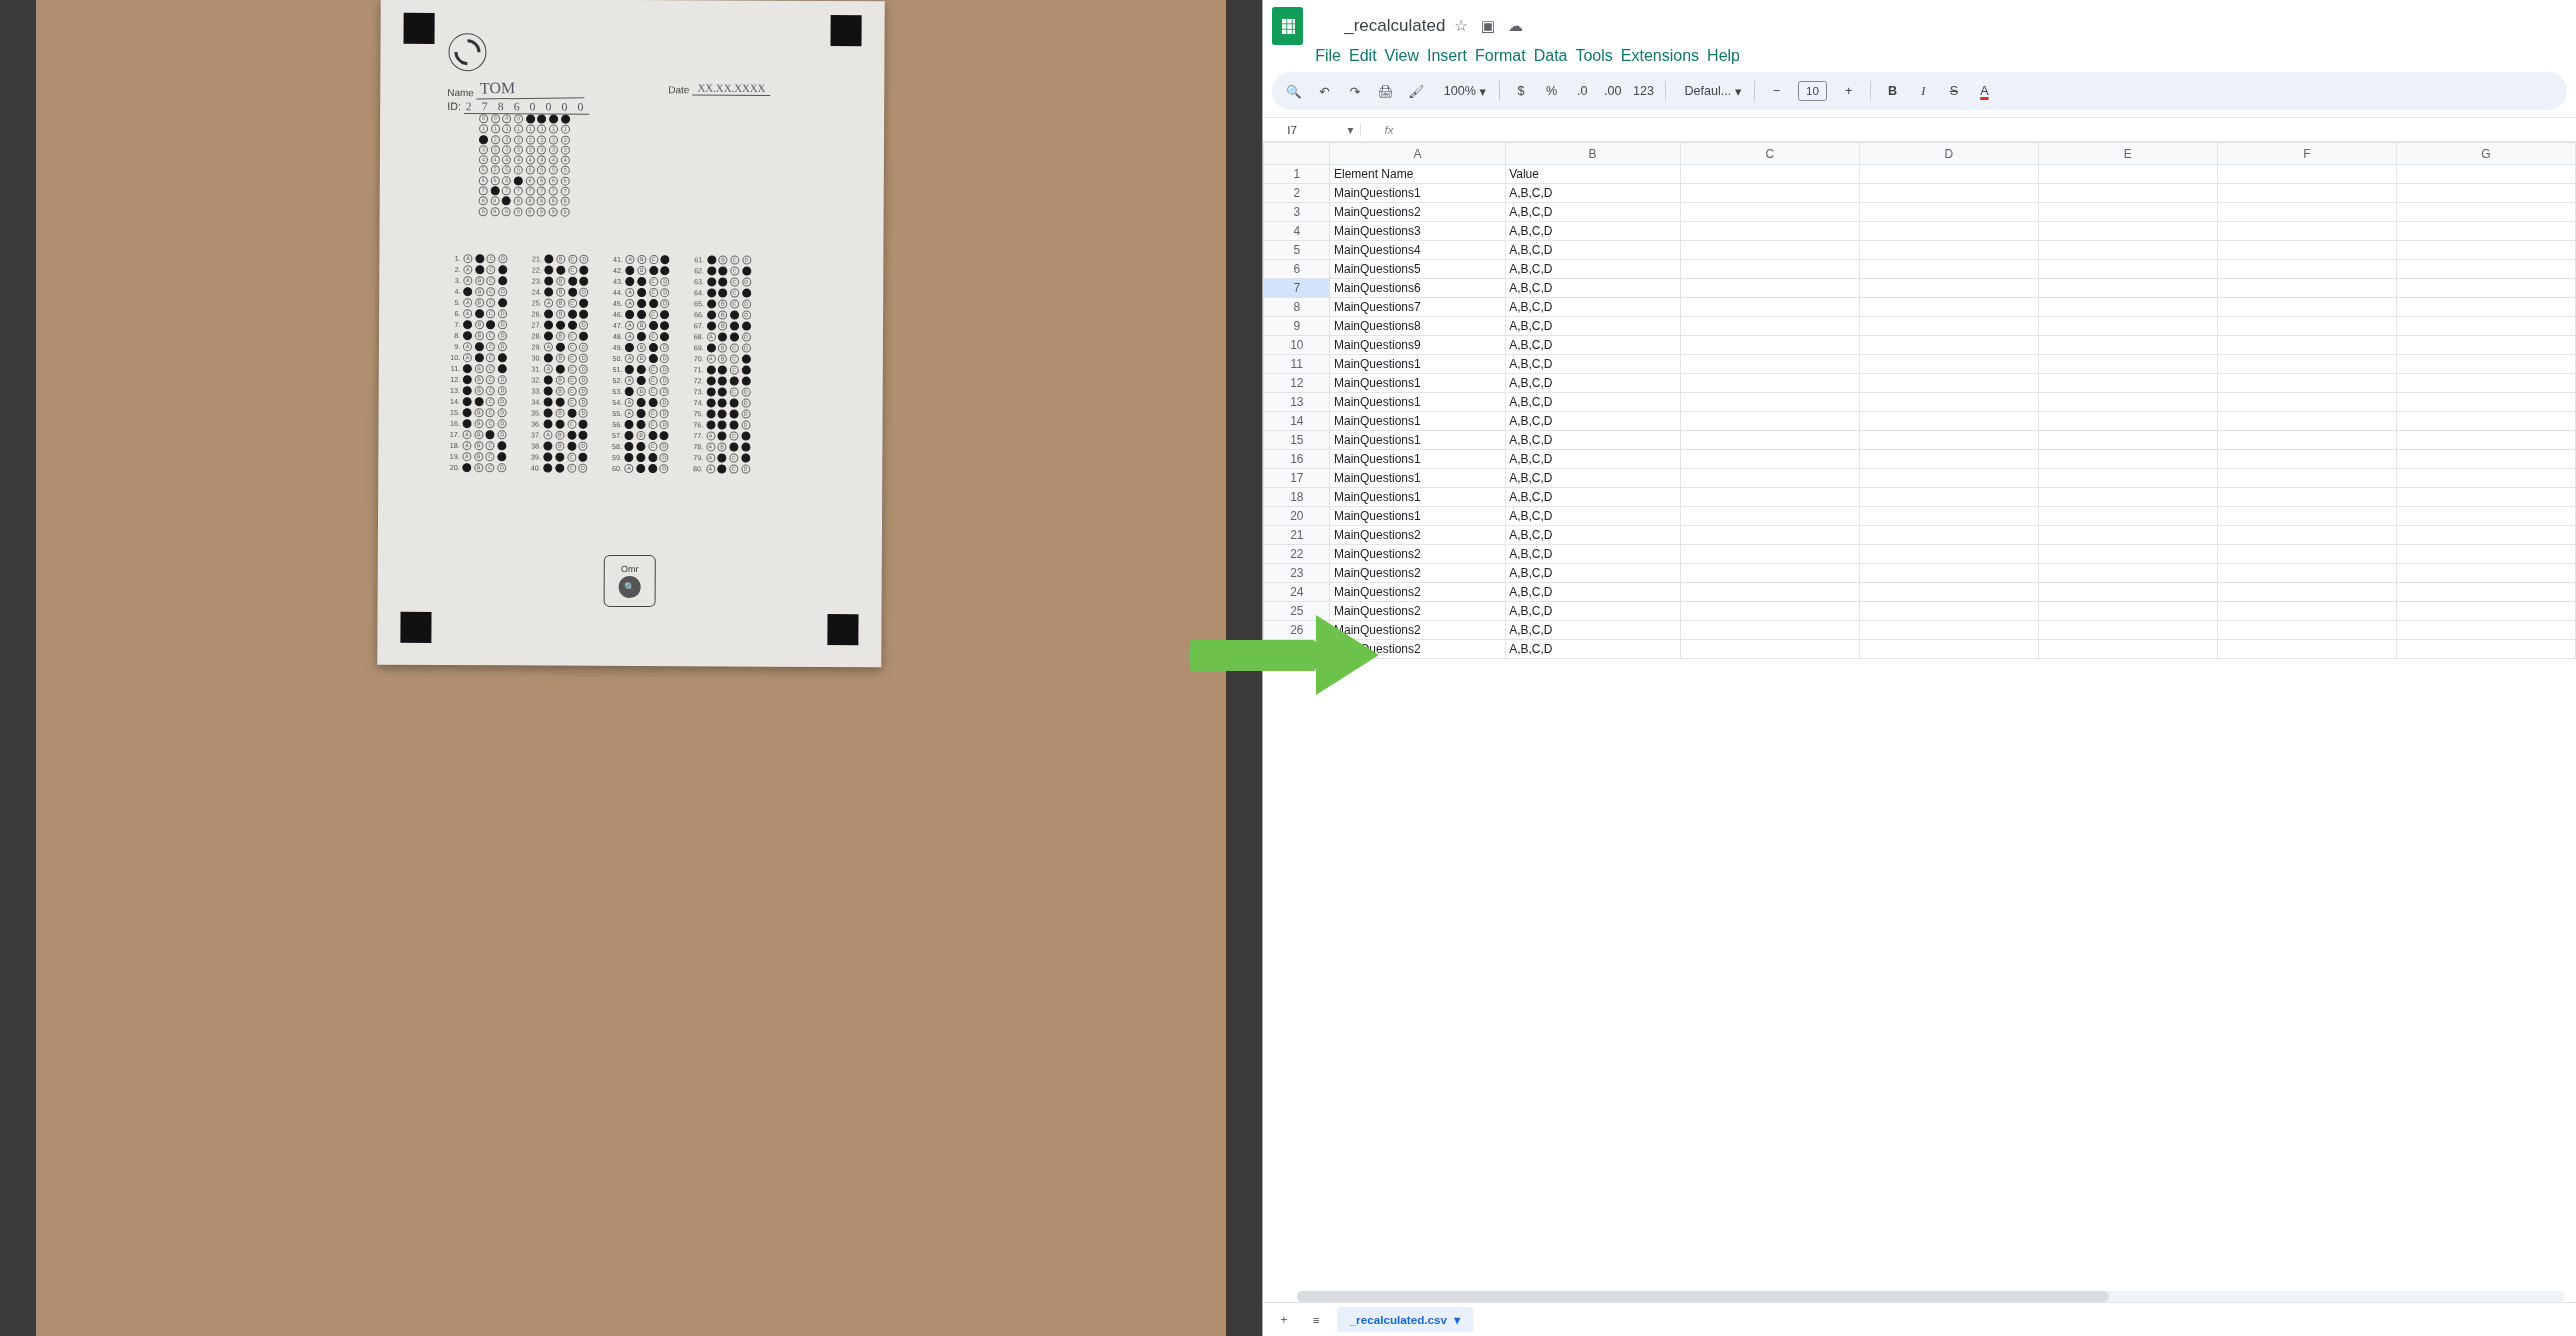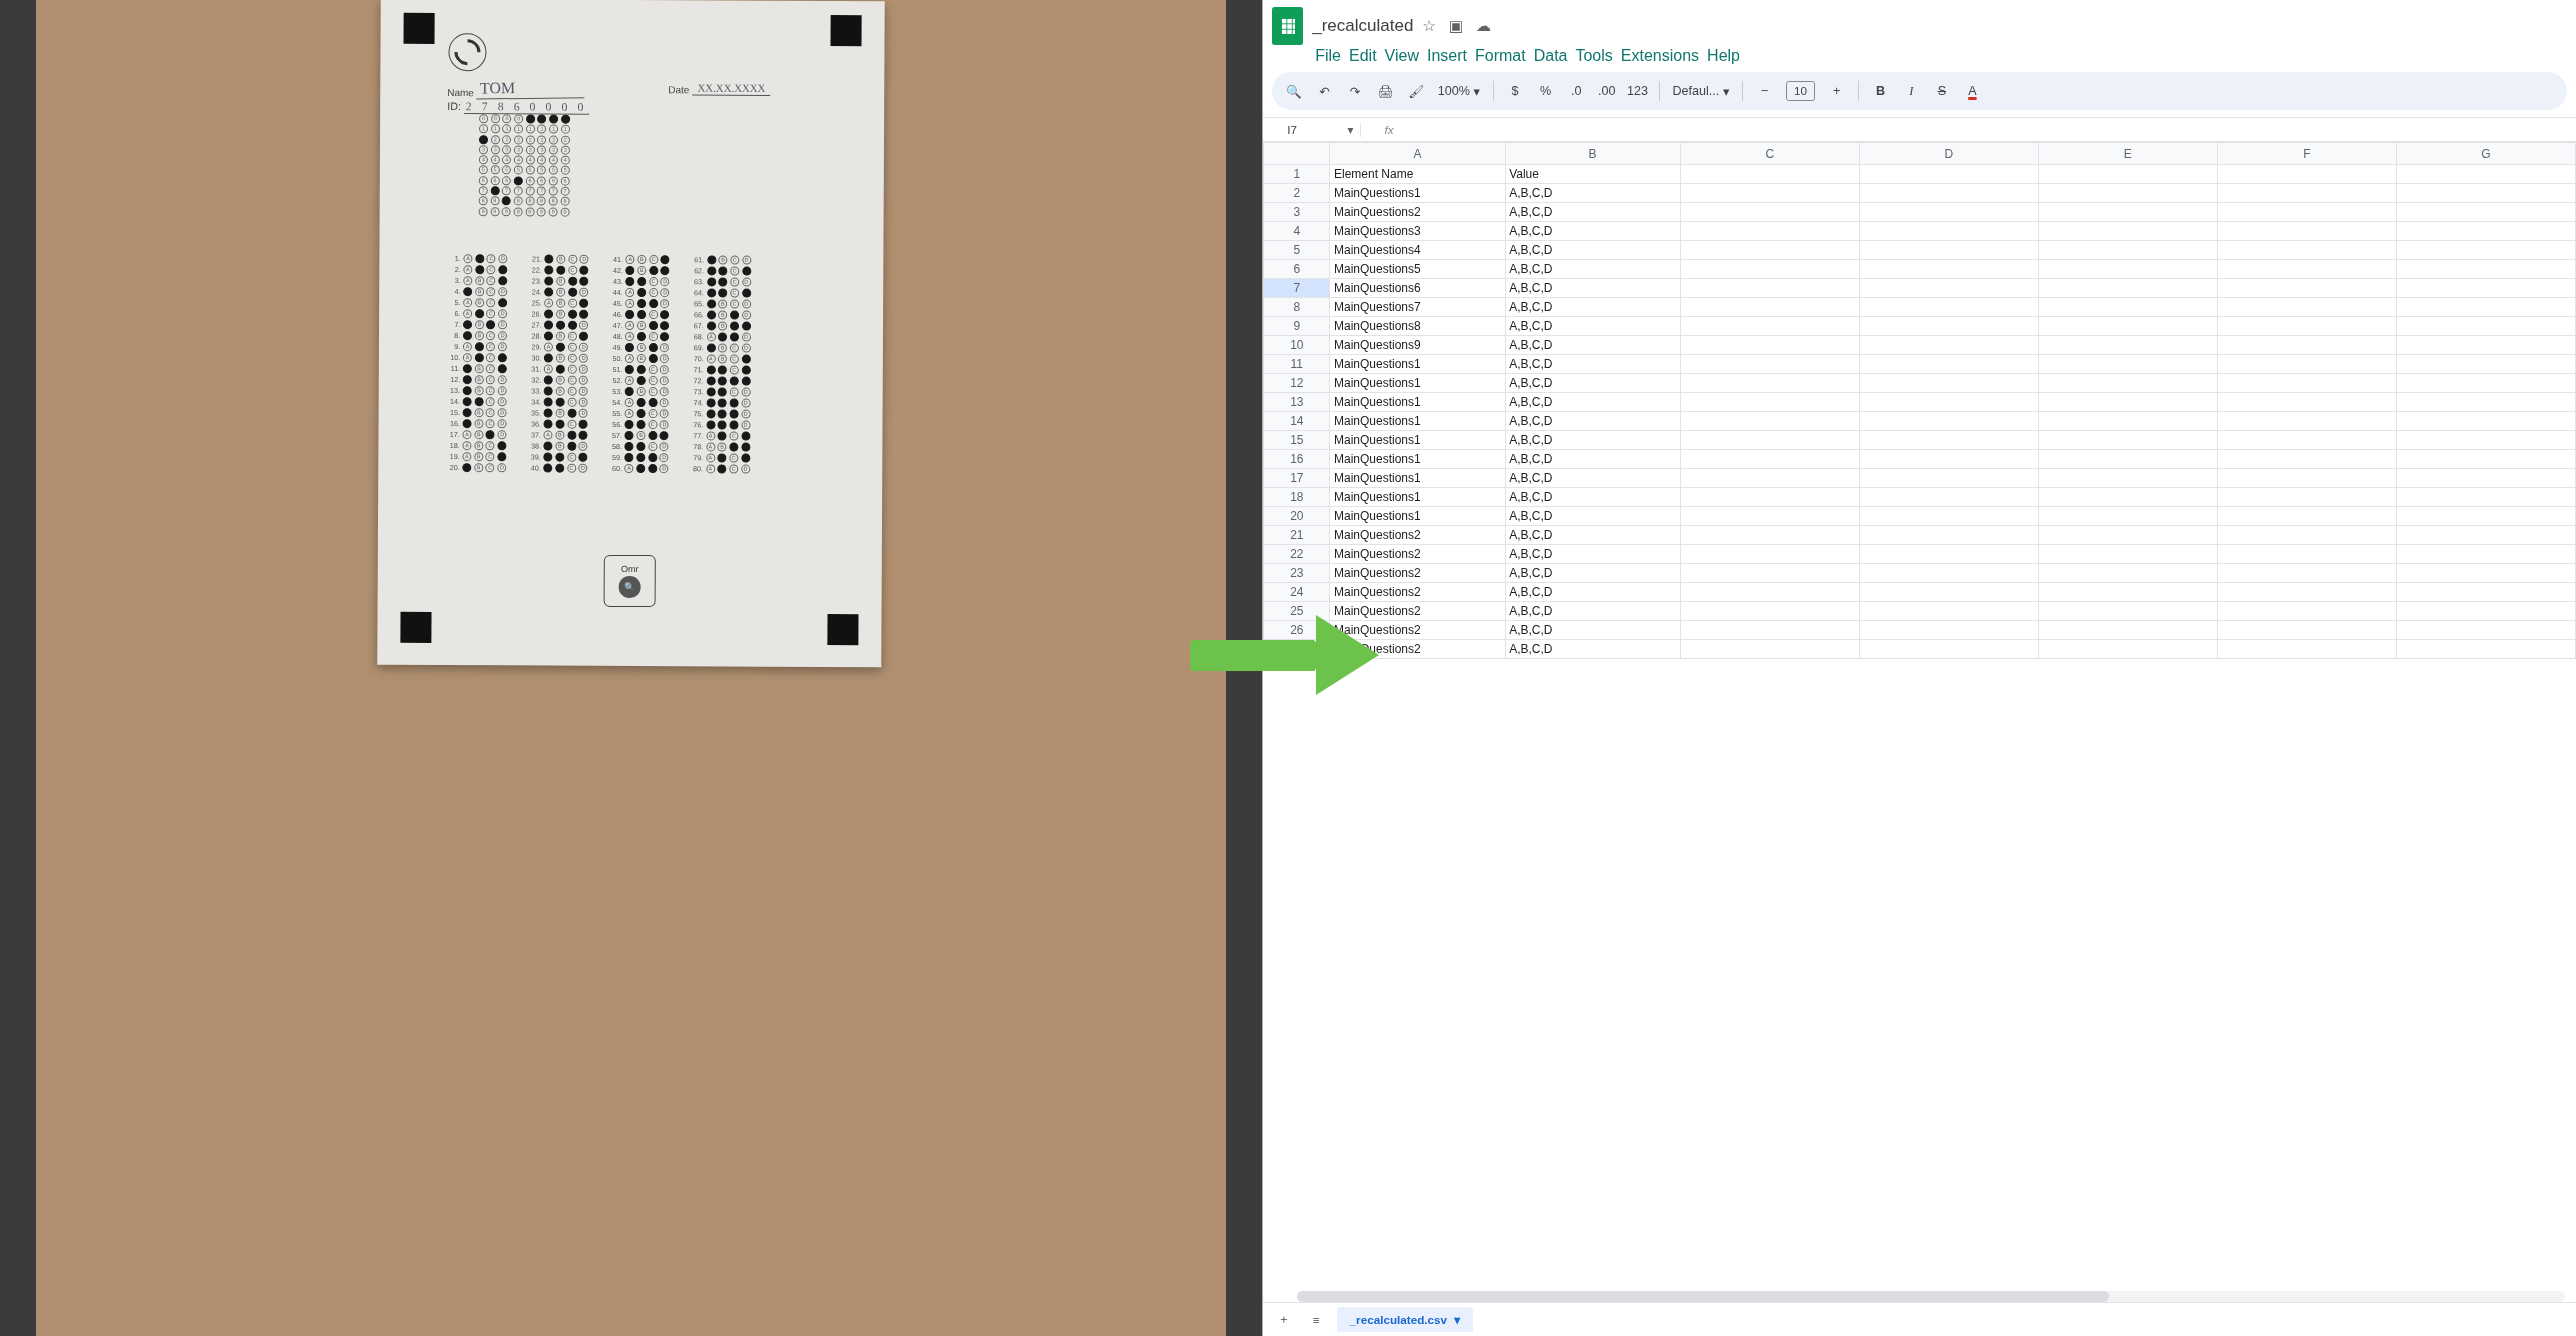--- a/index.html
+++ b/index.html
@@ -78,31 +78,31 @@
   .right-pane{ width:51%; background:#fff; display:flex; flex-direction:column;
                border-left:0.9px solid #aaa; overflow:hidden; }
   .title-row{ display:flex; align-items:center; gap:9px; padding:7.2px 9px 0; }
   .sheets-ic{ width:31px; height:38px; background:#0f9d58; border-radius:2.7px;
               display:flex; align-items:center; justify-content:center; position:relative;}
   .sheets-ic::before{content:"";width:14.4px;height:16px;background:#fff;
      -webkit-mask:linear-gradient(#000,#000); display:block;
       background-image:linear-gradient(#0f9d58 0.9px,transparent 0.9px),
                        linear-gradient(90deg,#0f9d58 0.9px,transparent 0.9px);
       background-size:5.4px 5.4px;}
-  .doc-title{ font-size:17px; color:#3c4043; }
+  .doc-title{ font-size:17px; color:#3c4043;margin-left:32px; }
   .title-icons{ display:flex; gap:12.6px; color:#5f6368; font-size:15.3px; }
   .menus{ display:flex; gap:8px; padding:1.8px 10.8px 7.2px 52px; font-size:16px;
           color:#0f766e;}
   .menus span{ cursor:pointer;}
 
   .toolbar{ margin:0 9px 7.2px; height:38px; background:#edf2fa; border-radius:20px;
             display:flex; align-items:center; gap:12.6px; padding:0 12.6px;
             color:#444; font-size:12.6px; }
   .tb-ic{ width:18px; display:inline-flex; justify-content:center; cursor:pointer;}
-  .zoom{ display:flex; align-items:center; gap:3.6px; }
+  .zoom{ display:flex; align-items:center; gap:3.6px;margin-left:6px; }
   .fs-box{ border:0.9px solid #888; border-radius:2.7px; width:29px; height:20px;
            text-align:center; font-size:11.7px; line-height:18px;}
   .tb-sep{ width:0.9px; height:20px; background:#c7cbd1;}
 
   .namebox{ display:flex; align-items:center; border-top:0.9px solid #e1e3e6;
             border-bottom:0.9px solid #e1e3e6; height:25px; font-size:11.7px;}
   .namebox .cellref{ width:77px; padding-left:24px; color:#3c4043;}
   .namebox .dd{ color:#5f6368; padding:0 7.2px; border-right:0.9px solid #e1e3e6;}
   .namebox .fx{ padding:0 23px; color:#888; font-style:italic;}
 

